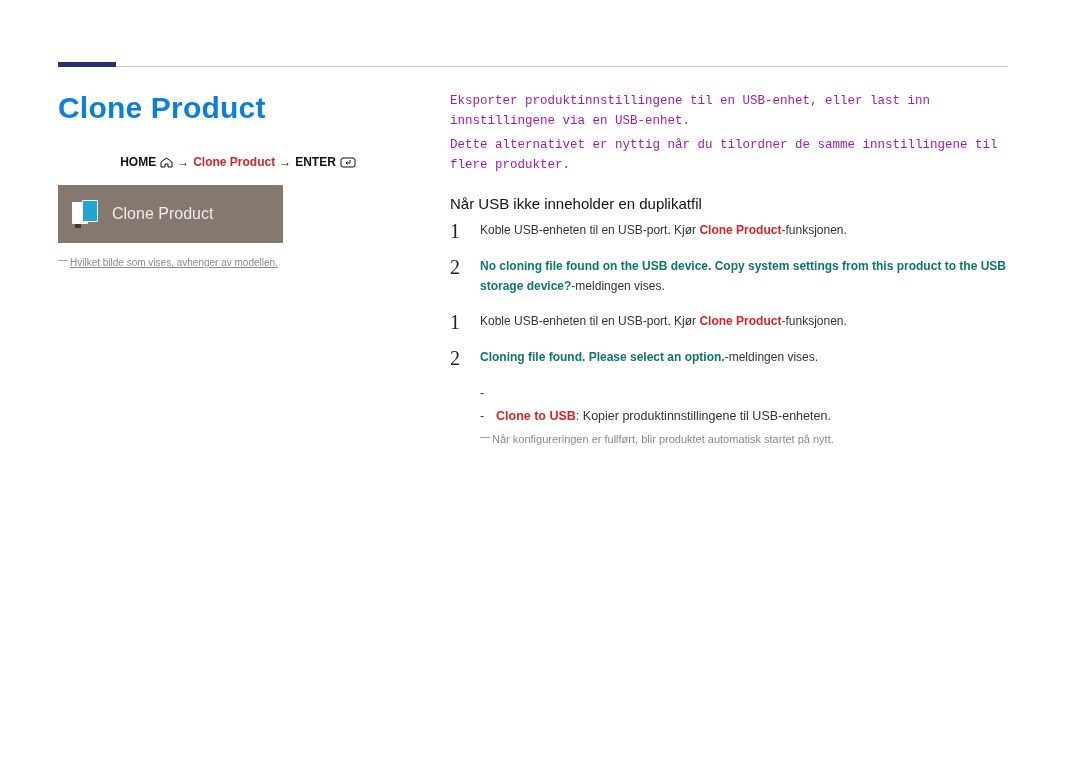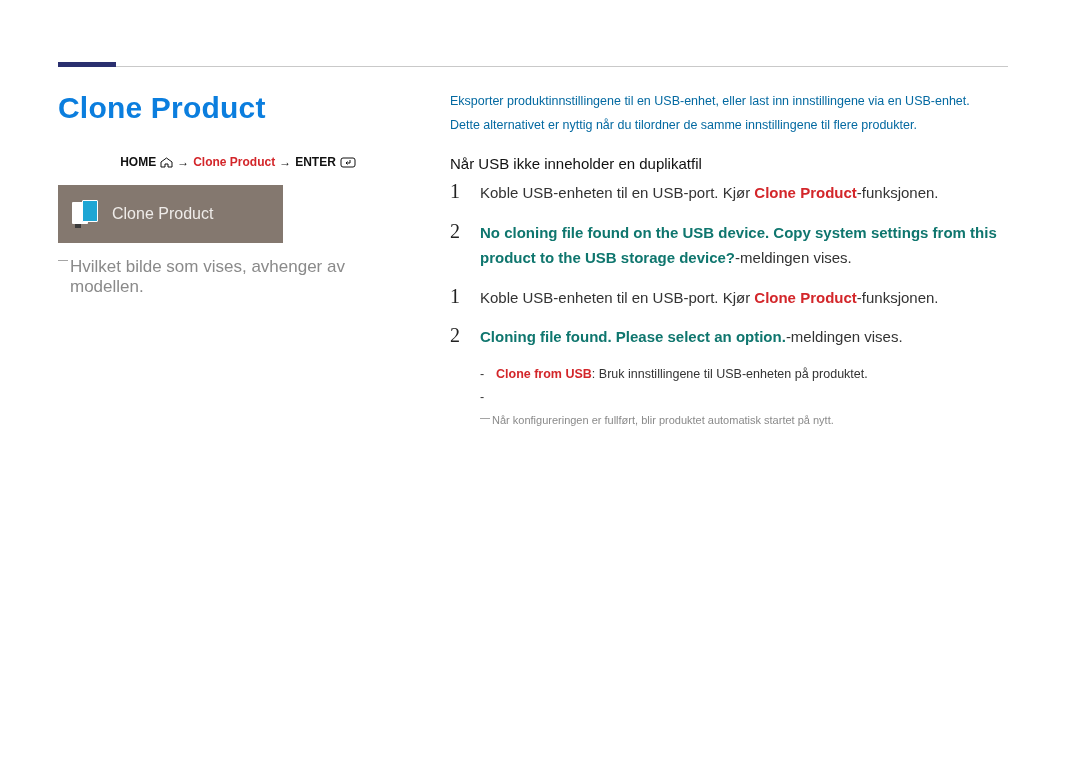--- a/index.html
+++ b/index.html
@@ -75,48 +75,49 @@
   }
   .clone-chip .chip-icon .sq2 {
     position:absolute; left:10px; top:0px; width:16px; height:22px;
     background:#1ea6d4; border-radius:1px; border:1px solid #fff;
   }
   .clone-chip .chip-icon .dot { position:absolute; left:3px; bottom:0; width:6px; height:4px; background:#3a3a3a; }
   .clone-chip .chip-label {
     color: #efece9; font-size: 16px; font-weight: 400;
   }
   .footnote {
-    font-size: 17px;
+    font-size: 10px;
     color: #8a8a8a;
     position: relative;
     padding-left: 12px;
+    text-decoration: underline;
   }
   .footnote::before {
     content: "―";
     position: absolute;
     left: 0;
     top: -3px;
     color: #8a8a8a;
     font-size: 10px;
   }
 
-  .intro p { font-size: 12.5px; color: #0369a1; line-height: 1.6; margin-bottom: 4px; }
+  .intro p { font-size: 12.5px; color: #a21caf; line-height: 1.6; margin-bottom: 4px; font-family: Liberation Mono, monospace; }
   .section-h {
     font-size: 15px; font-weight: 400; color: #111;
     margin-top: 24px; margin-bottom: 8px;
   }
   .section-h.first { margin-top: 20px; }
 
   .step { display: flex; margin-bottom: 14px; }
   .step .num {
     font-size: 20px; font-weight: 400; color: #222; width: 30px; flex-shrink:0;
     line-height: 1.1;
     font-family: Georgia, "Times New Roman", serif;
   }
-  .step .body { font-size: 15px; color: #333; line-height: 1.7; }
+  .step .body { font-size: 12px; color: #333; line-height: 1.7; }
   .red { color: #d3262a; font-weight: 600; }
   .red-bold { color: #0f766e; font-weight: 700; }
 
   .sub { display:flex; margin: 2px 0 2px 30px; }
   .sub .dash { width: 16px; color:#333; font-size:12.5px; line-height:1.7; }
   .sub .txt { font-size:12.5px; color:#333; line-height:1.7; }
 
   .grey-note {
     font-size: 11px; color: #8a8a8a; margin-left: 30px; margin-top: 6px;
     position: relative; padding-left: 12px;
@@ -204,25 +205,25 @@
 
       <div class="step">
         <div class="num">2</div>
         <div class="body">
           <span class="red-bold">Cloning file found. Please select an option.</span><span>-meldingen vises.</span>
         </div>
       </div>
 
       <div class="sub">
         <div class="dash">-</div>
-        <div class="txt">
-          <span class="red">Clone from USB</span><span>: Bruk innstillingene til USB-enheten på produktet.</span>
-        </div>
       </div>
       <div class="sub">
         <div class="dash">-</div>
+        <div class="txt">
+          <span class="red">Clone to USB</span><span>: Kopier produktinnstillingene til USB-enheten.</span>
+        </div>
       </div>
 
       <div class="grey-note">Når konfigureringen er fullført, blir produktet automatisk startet på nytt.</div>
 
     </div>
   </div>
 </div>
 
 </body></html>

